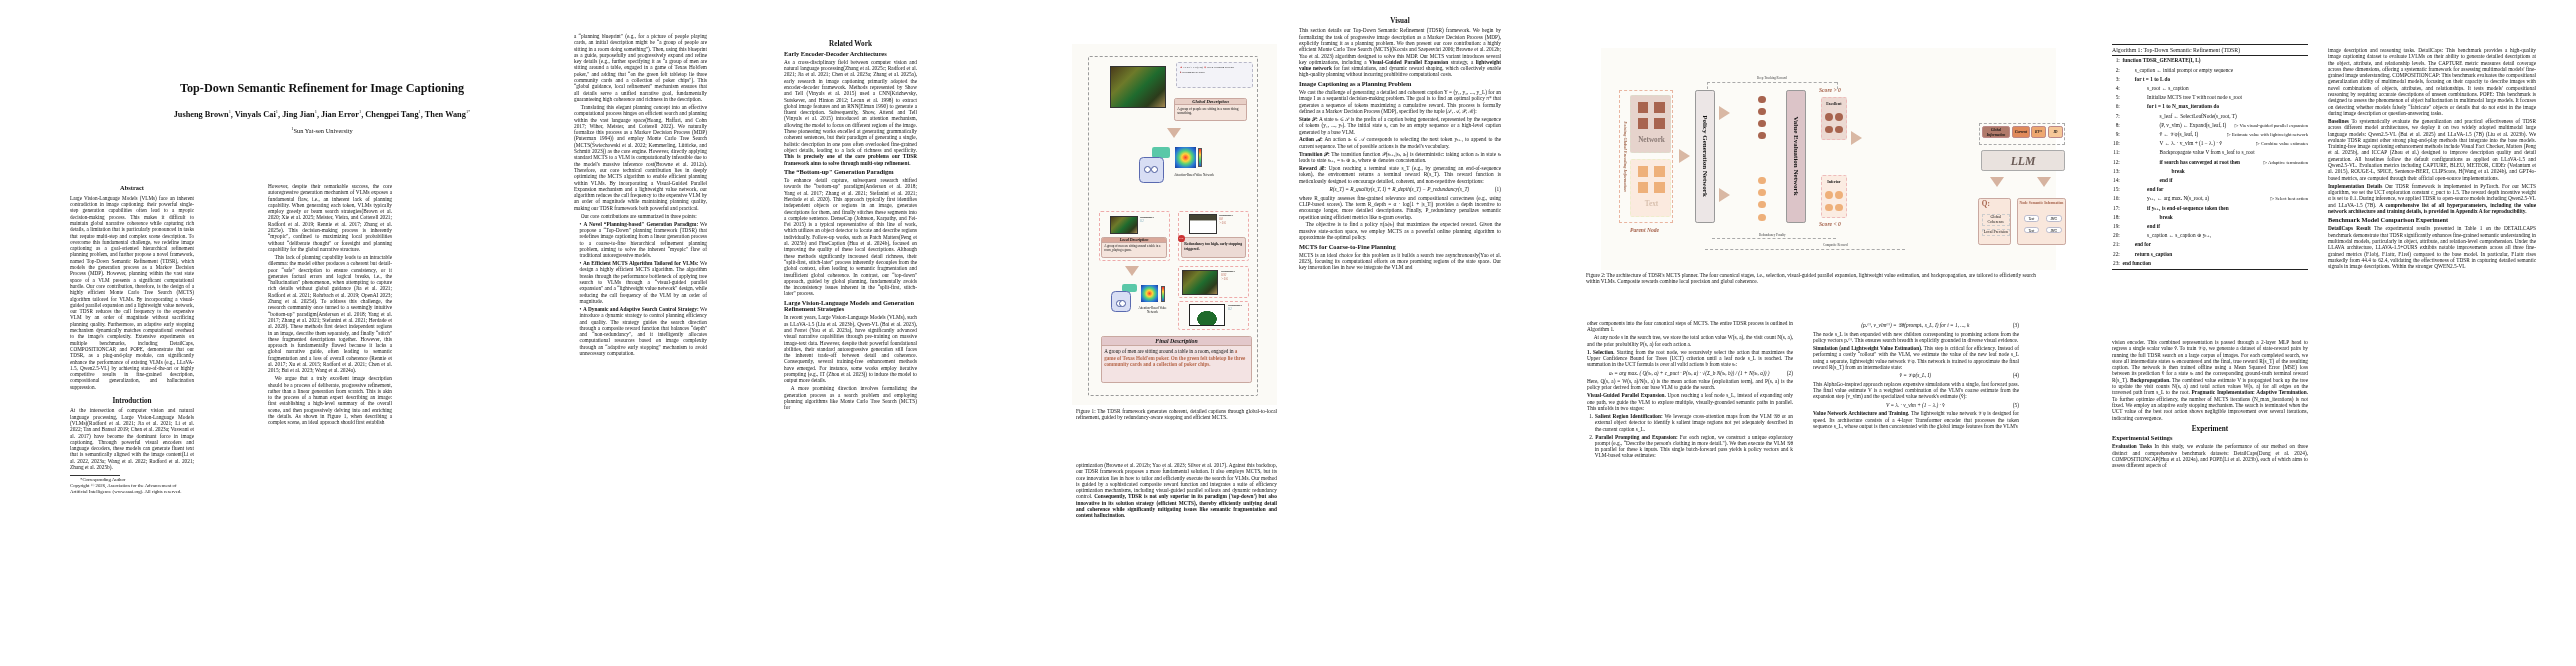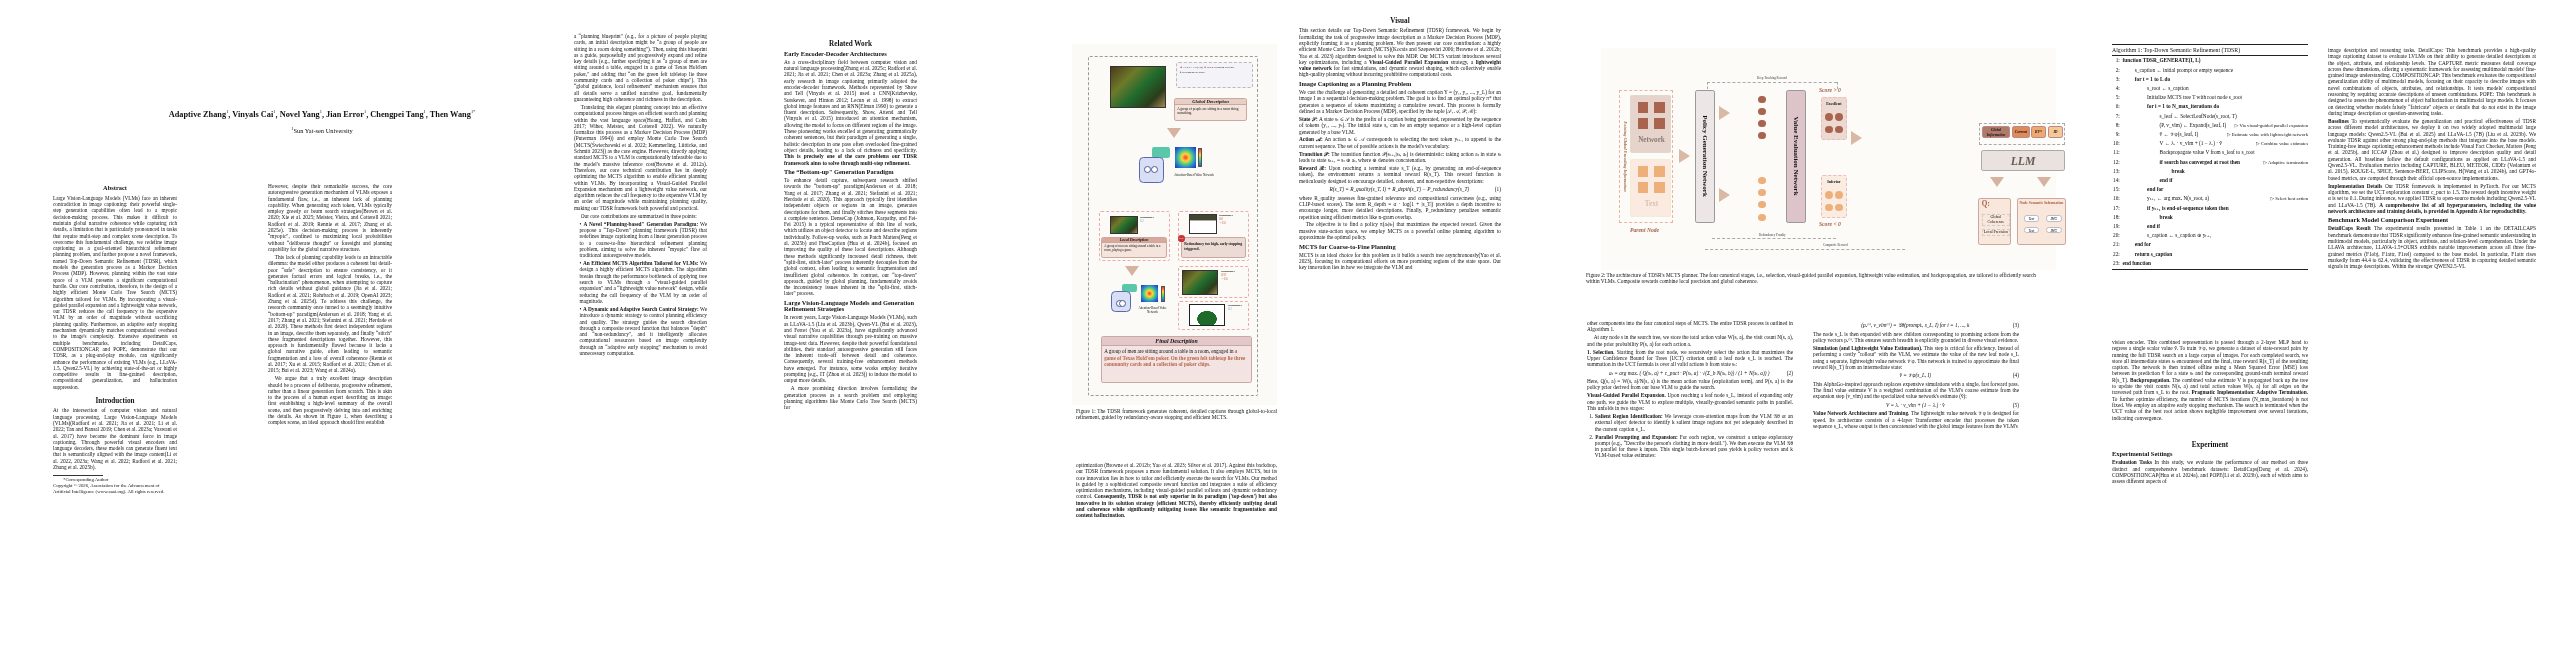--- a/index.html
+++ b/index.html
@@ -86,31 +86,32 @@
   .algo-end { border-top: 0.6px solid #222; margin-top: 1.1px; }
   .eq { text-align: right; margin: 2.2px 0; white-space: nowrap; }
   .eq .body-eq { display: inline-block; width: calc(100% - 11px); text-align: center; font-style: italic; }
 </style>
 </head>
 <body>
 
 <div class="arxiv-stamp">arXiv:2510.22391v1  [cs.CV]  25 Oct 2025</div>
 
 <div class="page p1">
+  <div class="title">Top-Down Semantic Refinement for Image Captioning</div>
   <div class="authors">
-    <span>Adaptive Zhang</span><sup>1</sup>,
+    <span>Jusheng Brown</span><sup>1</sup>,
     <span>Vinyals Cai</span><sup>1</sup>,
-    <span>Novel Yang</span><sup>1</sup>,
+    <span>Jing Jian</span><sup>1</sup>,
     <span>Jian Error</span><sup>1</sup>,
     <span>Chengpei Tang</span><sup>1</sup>,
     <span>Then Wang</span><sup>1*</sup>
   </div>
   <div class="affil"><sup>1</sup><span>Sun Yat-sen University</span></div>
 
-  <div class="col" style="left:53px; top:183px; width:124px;font-family:Liberation Serif, serif;">
+  <div class="col" style="left:70px; top:183px; width:124px;font-family:Liberation Serif, serif;">
     <div class="sec-head" style="font-size:6.4px;">Abstract</div>
     <p style="padding:0 0px; font-size:5.2px;">Large Vision-Language Models (VLMs) face an inherent contradiction in image captioning: their powerful single-step generation capabilities often lead to a myopic decision-making process. This makes it difficult to maintain global narrative coherence while capturing rich details, a limitation that is particularly pronounced in tasks that require multi-step and complex scene description. To overcome this fundamental challenge, we redefine image captioning as a goal-oriented hierarchical refinement planning problem, and further propose a novel framework, named Top-Down Semantic Refinement (TDSR), which models the generation process as a Markov Decision Process (MDP). However, planning within the vast state space of a VLM presents a significant computational hurdle. Our core contribution, therefore, is the design of a highly efficient Monte Carlo Tree Search (MCTS) algorithm tailored for VLMs. By incorporating a visual-guided parallel expansion and a lightweight value network, our TDSR reduces the call frequency to the expensive VLM by an order of magnitude without sacrificing planning quality. Furthermore, an adaptive early stopping mechanism dynamically matches computational overhead to the image's complexity. Extensive experiments on multiple benchmarks, including DetailCaps, COMPOSITIONCAP, and POPE, demonstrate that our TDSR, as a plug-and-play module, can significantly enhance the performance of existing VLMs (e.g., LLaVA-1.5, Qwen2.5-VL) by achieving state-of-the-art or highly competitive results in fine-grained description, compositional generalization, and hallucination suppression.</p>
     <div class="sec-head" style="margin-top:7.8px;">Introduction</div>
     <p>At the intersection of computer vision and natural language processing, Large Vision-Language Models (VLMs)(Radford et al. 2021; Jia et al. 2021; Li et al. 2022; Tan and Bansal 2019; Chen et al. 2023a; Vaswani et al. 2017) have become the dominant force in image captioning. Through powerful visual encoders and language decoders, these models can generate fluent text that is semantically aligned with the image content(Li et al. 2022, 2023a; Wang et al. 2022; Radford et al. 2021; Zhang et al. 2025b).</p>
     <div class="footnote-rule"></div>
     <div class="footnote" style="text-indent:10px;">*Corresponding Author</div>
     <div class="footnote">Copyright © 2026, Association for the Advancement of Artificial Intelligence (www.aaai.org). All rights reserved.</div>
   </div>
 
   <div class="col" style="left:268px; top:183px; width:124px;">
@@ -370,21 +371,21 @@
         <div class="algo-line"><span class="n">20:</span><span style="padding-left: 24.5px;">s_caption ← s_caption ⊕ yₜ₊₁</span></div>
         <div class="algo-line"><span class="n">21:</span><span style="padding-left: 12.2px; font-weight: bold;">end for</span></div>
         <div class="algo-line"><span class="n">22:</span><span style="padding-left: 12.2px; font-weight: bold;">return s_caption</span></div>
         <div class="algo-line"><span class="n">23:</span><span style="padding-left: 0px; font-weight: bold;">end function</span></div>
       </div>
     <div class="algo-end"></div>
   </div>
 
   <div class="col" style="left:180px; top:339px; width:196px;">
     <p><span>vision encoder. This combined representation is passed through a 2-layer MLP head to regress a single scalar value v̂. To train 𝒱φ, we generate a dataset of state-reward pairs by running the full TDSR search on a large corpus of images. For each completed search, we store all intermediate states sₜ encountered and the final, true reward R(s_T) of the resulting caption. The network is then trained offline using a Mean Squared Error (MSE) loss between its prediction v̂ for a state sₜ and the corresponding ground-truth terminal reward R(s_T).</span> <span class="b">Backpropagation.</span> <span>The combined value estimate V is propagated back up the tree to update the visit counts N(s, a) and total action values W(s, a) for all edges on the traversed path from s_L to the root.</span> <span class="b">Pragmatic Implementation: Adaptive Termination.</span> <span>To further optimize efficiency, the number of MCTS iterations (N_max_iterations) is not fixed. We employ an adaptive early stopping mechanism. The search is terminated when the UCT value of the best root action shows negligible improvement over several iterations, indicating convergence.</span></p>
-    <div class="sec-head" style="margin-top:21px;">Experiment</div>
+    <div class="sec-head" style="margin-top:5px;">Experiment</div>
     <div class="sub-head">Experimental Settings</div>
     <p><span class="b">Evaluation Tasks</span> <span>In this study, we evaluate the performance of our method on three distinct and comprehensive benchmark datasets: DetailCaps(Dong et al. 2024), COMPOSITIONCAP(Hua et al. 2024a), and POPE(Li et al. 2023b), each of which aims to assess different aspects of</span></p>
   </div>
 
   <div class="col" style="left:396px; top:47px; width:208px;">
     <p>image description and reasoning tasks. DetailCaps: This benchmark provides a high-quality image captioning dataset to evaluate LVLMs on their ability to generate detailed descriptions at the object, attribute, and relationship levels. The CAPTURE metric measures detail coverage across these dimensions, offering a systematic framework for assessing multimodal models' fine-grained image understanding. COMPOSITIONCAP: This benchmark evaluates the compositional generalization ability of multimodal models, focusing on their capacity to describe images with novel combinations of objects, attributes, and relationships. It tests models' compositional reasoning by requiring accurate descriptions of unseen combinations. POPE: This benchmark is designed to assess the phenomenon of object hallucination in multimodal large models. It focuses on detecting whether models falsely “fabricate" objects or details that do not exist in the image during image description or question-answering tasks.</p>
     <p><span class="b">Baselines</span> <span>To systematically evaluate the generalization and practical effectiveness of TDSR across different model architectures, we deploy it on two widely adopted multimodal large language models: Qwen2.5-VL (Bai et al. 2025) and LLaVA-1.5 (7B) (Liu et al. 2023b). We evaluate TDSR against other strong plug-and-play methods that integrate into the base models. Training-free image captioning enhancement methods include Visual Fact Checker, Matters (Peng et al. 2025b), and ICCAP (Zhou et al.) designed to improve description quality and detail generation. All baselines follow the default configurations as applied on LLaVA-1.5 and Qwen2.5-VL. Evaluation metrics including CAPTURE, BLEU, METEOR, CIDEr (Vedantam et al. 2015), ROUGE-L, SPICE, Sentence-BERT, CLIPScore, H(Wang et al. 2024b), and GPT4o-based metrics, are computed through their official open-source implementations.</span></p>
     <p><span class="b">Implementation Details</span> <span>Our TDSR framework is implemented in PyTorch. For our MCTS algorithm, we set the UCT exploration constant c_puct to 1.5. The reward depth incentive weight α is set to 0.1. During inference, we applied TDSR to open-source models including Qwen2.5-VL and LLaVA-1.5 (7B).</span> <span class="b">A comprehensive list of all hyperparameters, including the value network architecture and training details, is provided in Appendix A for reproducibility.</span></p>
     <div class="sub-head">Benchmark Model Comparison Experiment</div>
     <p><span class="b">DetailCaps Result</span> <span>The experimental results presented in Table 1 on the DETAILCAPS benchmark demonstrate that TDSR significantly enhances fine-grained semantic understanding in multimodal models, particularly in object, attribute, and relation-level comprehension. Under the LLAVA architecture, LLAVA-1.5+OURS exhibits notable improvements across all three fine-grained metrics (F1obj, F1attr, F1rel) compared to the base model. In particular, F1attr rises markedly from 44.4 to 62.4, validating the effectiveness of TDSR in capturing detailed semantic signals in image descriptions. Within the stronger QWEN2.5-VL</span></p>

